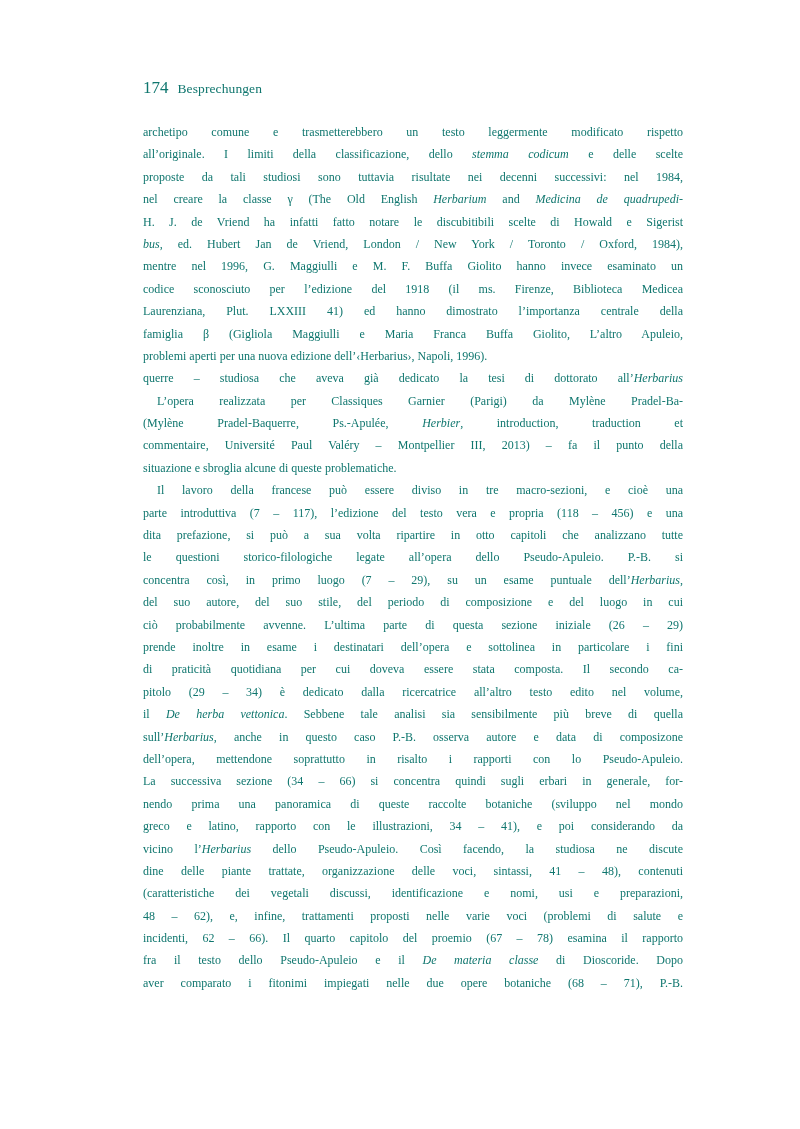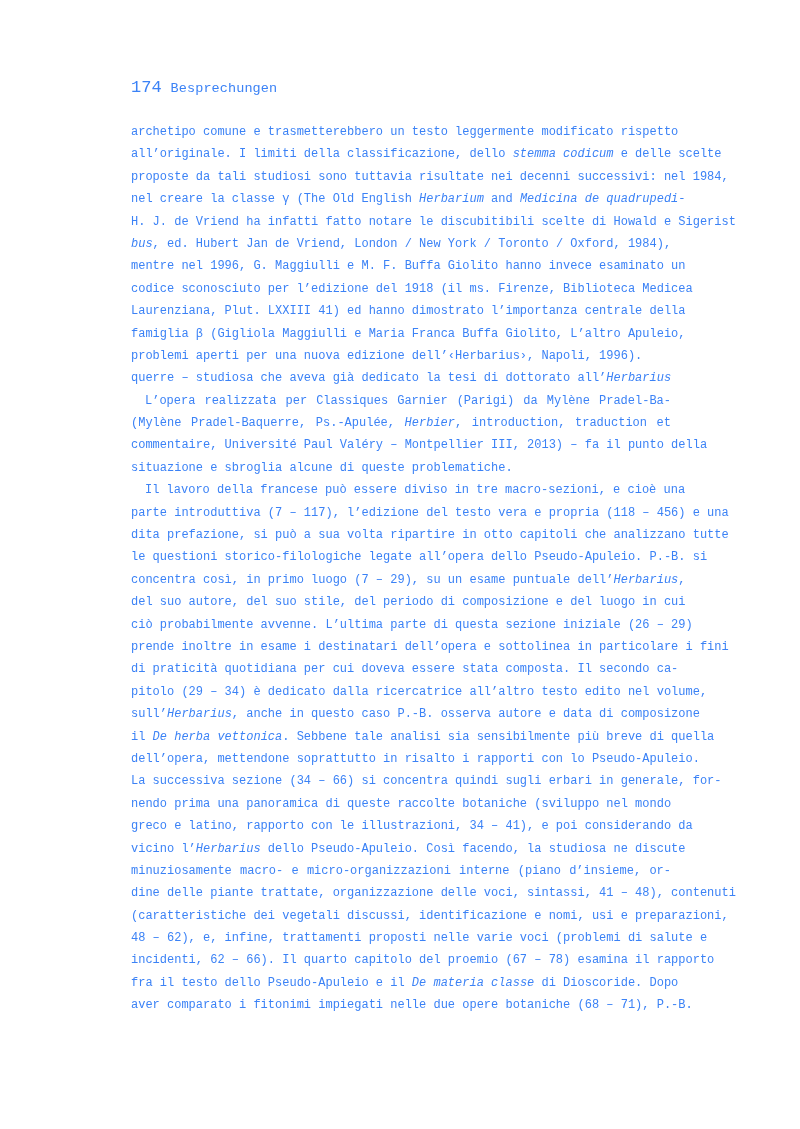--- a/index.html
+++ b/index.html
@@ -1,20 +1,20 @@
 <!DOCTYPE html>
 <html><head>
 <meta charset="utf-8">
 <style>
   html, body { margin: 0; padding: 0; background: #ffffff; }
   body { width: 800px; height: 1129px; position: relative; overflow: hidden; }
   .page {
-    position: absolute; left: 131px; top: 78px; width: 540px;
-    font-family: Liberation Mono, monospace;
-    color: #3b82f6;
+    position: absolute; left: 143px; top: 78px; width: 540px;
+    font-family: Liberation Serif, serif;
+    color: #0f766e;
   }
   .running-head {
     font-size: 16px; line-height: 20px; height: 20px; white-space: nowrap;
   }
   .running-head .folio { font-size: 17px; margin-right: 9px; }
   .running-head .section { font-size: 13.5px; letter-spacing: 0.1px; }
   .body { margin-top: 23px; }
   .line {
     font-size: 12px; line-height: 22.4px; height: 22.4px;
     white-space: nowrap; text-align: justify; text-align-last: justify;
@@ -56,28 +56,27 @@
         <span class="line indent"><span>Il lavoro della francese può essere diviso in tre macro-sezioni, e cioè una</span></span>
         <span class="line"><span>parte introduttiva (7 – 117), l’edizione del testo vera e propria (118 – 456) e una</span></span>
         <span class="line"><span>dita prefazione, si può a sua volta ripartire in otto capitoli che analizzano tutte</span></span>
         <span class="line"><span>le questioni storico-filologiche legate all’opera dello Pseudo-Apuleio. P.-B. si</span></span>
         <span class="line"><span>concentra così, in primo luogo (7 – 29), su un esame puntuale dell’</span><i>Herbarius</i><span>,</span></span>
         <span class="line"><span>del suo autore, del suo stile, del periodo di composizione e del luogo in cui</span></span>
         <span class="line"><span>ciò probabilmente avvenne. L’ultima parte di questa sezione iniziale (26 – 29)</span></span>
         <span class="line"><span>prende inoltre in esame i destinatari dell’opera e sottolinea in particolare i fini</span></span>
         <span class="line"><span>di praticità quotidiana per cui doveva essere stata composta. Il secondo ca-</span></span>
         <span class="line"><span>pitolo (29 – 34) è dedicato dalla ricercatrice all’altro testo edito nel volume,</span></span>
+        <span class="line"><span>il </span><i>De herba vettonica</i><span>. Sebbene tale analisi sia sensibilmente più breve di quella</span></span>
         <span class="line"><span>sull’</span><i>Herbarius</i><span>, anche in questo caso P.-B. osserva autore e data di composizone</span></span>
-        <span class="line"><span>il </span><i>De herba vettonica</i><span>. Sebbene tale analisi sia sensibilmente più breve di quella</span></span>
         <span class="line"><span>dell’opera, mettendone soprattutto in risalto i rapporti con lo Pseudo-Apuleio.</span></span>
         <span class="line"><span>La successiva sezione (34 – 66) si concentra quindi sugli erbari in generale, for-</span></span>
         <span class="line"><span>nendo prima una panoramica di queste raccolte botaniche (sviluppo nel mondo</span></span>
         <span class="line"><span>greco e latino, rapporto con le illustrazioni, 34 – 41), e poi considerando da</span></span>
         <span class="line"><span>vicino l’</span><i>Herbarius</i><span> dello Pseudo-Apuleio. Così facendo, la studiosa ne discute</span></span>
-        <span class="line"><span>minuziosamente macro- e micro-organizzazioni interne (piano d’insieme, or-</span></span>
         <span class="line"><span>dine delle piante trattate, organizzazione delle voci, sintassi, 41 – 48), contenuti</span></span>
         <span class="line"><span>(caratteristiche dei vegetali discussi, identificazione e nomi, usi e preparazioni,</span></span>
         <span class="line"><span>48 – 62), e, infine, trattamenti proposti nelle varie voci (problemi di salute e</span></span>
         <span class="line"><span>incidenti, 62 – 66). Il quarto capitolo del proemio (67 – 78) esamina il rapporto</span></span>
         <span class="line"><span>fra il testo dello Pseudo-Apuleio e il </span><i>De materia classe</i><span> di Dioscoride. Dopo</span></span>
         <span class="line"><span>aver comparato i fitonimi impiegati nelle due opere botaniche (68 – 71), P.-B.</span></span>
       </div>
     </div>
 </div>
 

